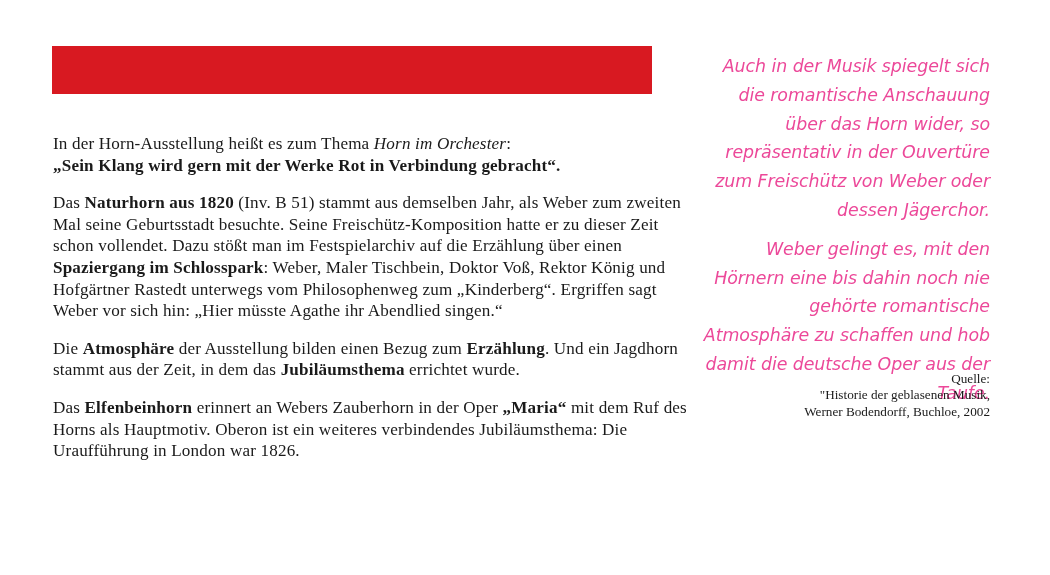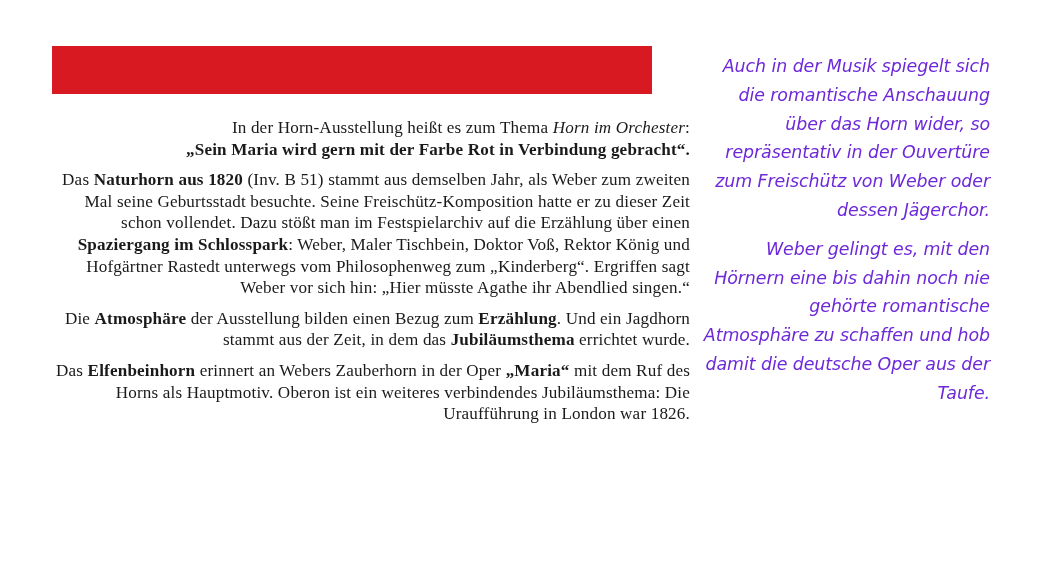--- a/index.html
+++ b/index.html
@@ -36,42 +36,42 @@
     position: absolute;
     left: 53px;
     top: 117px;
     width: 637px;
   }
   .body-para {
     font-family: "Liberation Serif", serif;
     font-size: 17.1px;
     line-height: 21.6px;
     color: #1a1a1a;
-    margin: 0 0 9px 0;
-    text-align: right;
+    margin: 16px 0 9px 0;
+    text-align: left;
     letter-spacing: 0.01em;
   }
   .body-para:last-child { margin-bottom: 0; }
   .b { font-weight: bold; }
   .i { font-style: italic; }
 
   
   #side-column {
     position: absolute;
     left: 700px;
     top: 52px;
     width: 290px;
     text-align: right;
   }
   .side-para {
     font-family: "DejaVu Sans", sans-serif;
     font-style: italic;
     font-size: 17.4px;
     line-height: 28.8px;
-    color: #6d28d9;
+    color: #ec4899;
     margin: 0 0 10px 0;
     text-align: right;
     letter-spacing: -0.004em;
   }
   .side-para:last-of-type { margin-bottom: 0; }
 
   #source-note {
     position: absolute;
     left: 700px;
     top: 371px;
@@ -85,25 +85,30 @@
   .source-line { display: block; }
 </style>
 </head>
 <body>
 
 <div id="page">
 
   <div id="red-banner" style="background: rgb(216, 25, 33);"></div>
 
   <div id="main-column">
-    <p class="body-para"><span>In der Horn-Ausstellung heißt es zum Thema </span><span class="i">Horn im Orchester</span><span>:</span><br><span class="b">„Sein Maria wird gern mit der Farbe Rot in Verbindung gebracht“.</span></p>
+    <p class="body-para"><span>In der Horn-Ausstellung heißt es zum Thema </span><span class="i">Horn im Orchester</span><span>:</span><br><span class="b">„Sein Klang wird gern mit der Werke Rot in Verbindung gebracht“.</span></p>
     <p class="body-para"><span>Das </span><span class="b">Naturhorn aus 1820</span><span> (Inv. B 51) stammt aus demselben Jahr, als Weber zum zweiten Mal seine Geburtsstadt besuchte. Seine Freischütz-Komposition hatte er zu dieser Zeit schon vollendet. Dazu stößt man im Festspielarchiv auf die Erzählung über einen </span><span class="b">Spaziergang im Schlosspark</span><span>: Weber, Maler Tischbein, Doktor Voß, Rektor König und Hofgärtner Rastedt unterwegs vom Philosophenweg zum „Kinderberg“. Ergriffen sagt Weber vor sich hin: „Hier müsste Agathe ihr Abendlied singen.“</span></p>
     <p class="body-para"><span>Die </span><span class="b">Atmosphäre</span><span> der Ausstellung bilden einen Bezug zum </span><span class="b">Erzählung</span><span>. Und ein Jagdhorn stammt aus der Zeit, in dem das </span><span class="b">Jubiläumsthema</span><span> errichtet wurde.</span></p>
     <p class="body-para"><span>Das </span><span class="b">Elfenbeinhorn</span><span> erinnert an Webers Zauberhorn in der Oper </span><span class="b">„Maria“</span><span> mit dem Ruf des Horns als Hauptmotiv. Oberon ist ein weiteres verbindendes Jubiläumsthema: Die Uraufführung in London war 1826.</span></p>
   </div>
 
   <div id="side-column">
     <p class="side-para">Auch in der Musik spiegelt sich die romantische Anschauung über das Horn wider, so repräsentativ in der Ouvertüre zum Freischütz von Weber oder dessen Jägerchor.</p>
     <p class="side-para">Weber gelingt es, mit den Hörnern eine bis dahin noch nie gehörte romantische Atmosphäre zu schaffen und hob damit die deutsche Oper aus der Taufe.</p>
   </div>
 
+  <div id="source-note">
+    <span class="source-line">Quelle:</span>
+    <span class="source-line">"Historie der geblasenen Musik,</span>
+    <span class="source-line">Werner Bodendorff, Buchloe, 2002</span>
+  </div>
 
 </div>
 
 </body></html>

